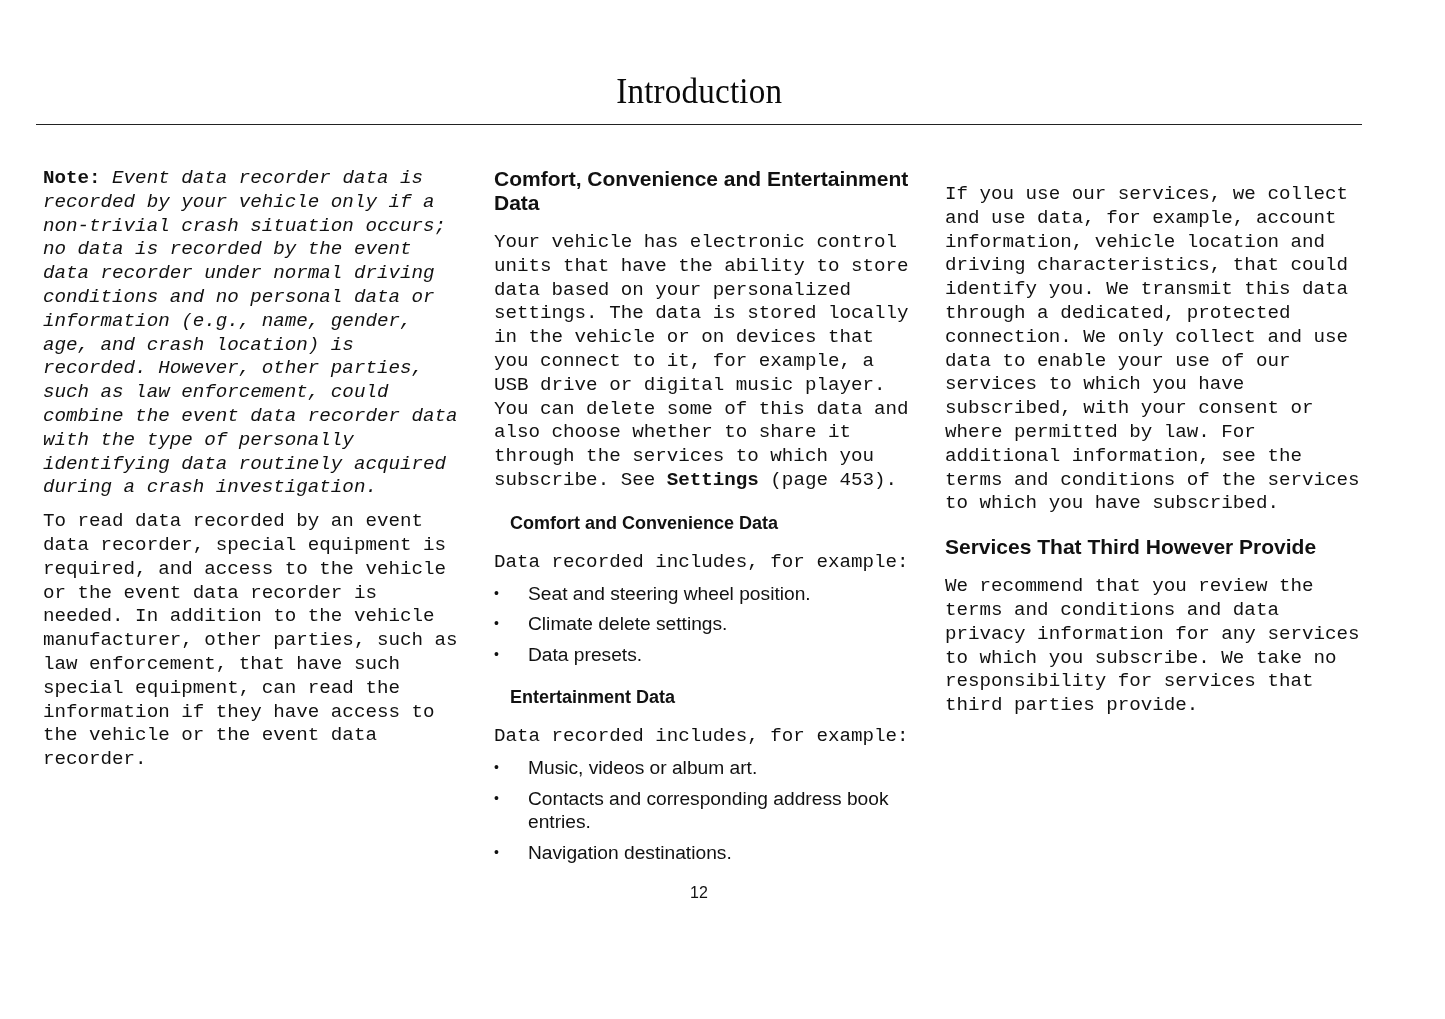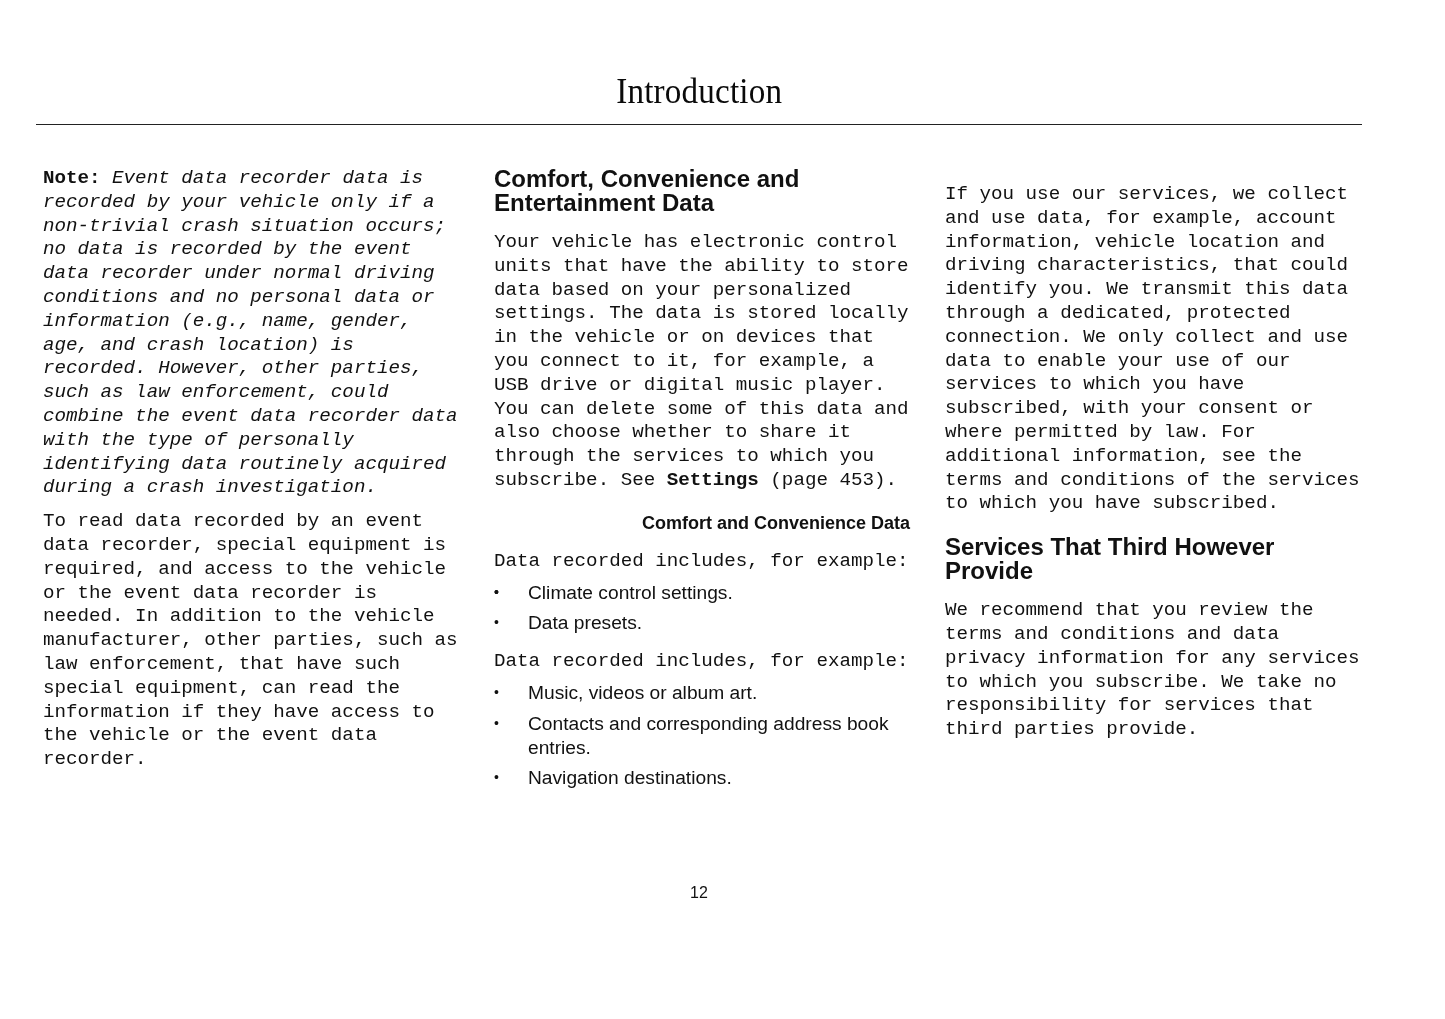--- a/index.html
+++ b/index.html
@@ -51,30 +51,29 @@
     .col-2 { left: 494px; }
     .col-3 { left: 945px; }
 
     p { margin: 0; font-family: Liberation Mono, monospace; }
     .note { font-style: italic; }
     .note .note-label { font-style: normal; font-weight: bold; }
     .para-gap { margin-top: 10px; }
 
     .section-heading {
       font-weight: bold;
-      font-size: 24px;
+      font-size: 21px;
       line-height: 24px;
       margin: 0;
     }
     .sub-heading {
       font-weight: bold;
       font-size: 18px;
       line-height: 23px;
-      margin: 4px;
-      text-align: right;
+      margin: 16px;
     }
     .after-heading { margin-top: 16px; }
     .before-sub { margin-top: 19px; }
     .after-sub { margin-top: 15px; }
 
     ul.bullets {
       list-style: none;
       margin: 7px 0 0 0;
       padding: 0;
     }
@@ -113,25 +112,26 @@
   <p class="para-gap">To read data recorded by an event data recorder, special equipment is required, and access to the vehicle or the event data recorder is needed. In addition to the vehicle manufacturer, other parties, such as law enforcement, that have such special equipment, can read the information if they have access to the vehicle or the event data recorder.</p>
 </div>
 
 <div class="column col-2">
   <h2 class="section-heading">Comfort, Convenience and Entertainment Data</h2>
   <p class="after-heading"><span>Your vehicle has electronic control units that have the ability to store data based on your personalized settings. The data is stored locally in the vehicle or on devices that you connect to it, for example, a USB drive or digital music player. You can delete some of this data and also choose whether to share it through the services to which you subscribe.  See </span><span class="bold">Settings</span><span> (page 453).</span></p>
 
   <h3 class="sub-heading before-sub">Comfort and Convenience Data</h3>
   <p class="after-sub">Data recorded includes, for example:</p>
   <ul class="bullets">
-    <li><span class="bullet">•</span></li>
-    <li><span class="bullet">•</span><span>Climate control settings.</span></li>
+    <li><span class="bullet">•</span><span>Seat and steering wheel position.</span></li>
+    <li><span class="bullet">•</span><span>Climate delete settings.</span></li>
     <li><span class="bullet">•</span><span>Data presets.</span></li>
   </ul>
 
+  <h3 class="sub-heading" style="margin-top:19px;">Entertainment Data</h3>
   <p class="after-sub">Data recorded includes, for example:</p>
   <ul class="bullets">
     <li><span class="bullet">•</span><span>Music, videos or album art.</span></li>
     <li><span class="bullet">•</span><span>Contacts and corresponding address book entries.</span></li>
     <li><span class="bullet">•</span><span>Navigation destinations.</span></li>
   </ul>
 </div>
 
 <div class="column col-3">
   <p class="after-heading">If you use our services, we collect and use data, for example, account information, vehicle location and driving characteristics, that could identify you. We transmit this data through a dedicated, protected connection. We only collect and use data to enable your use of our services to which you have subscribed, with your consent or where permitted by law. For additional information, see the terms and conditions of the services to which you have subscribed.</p>

